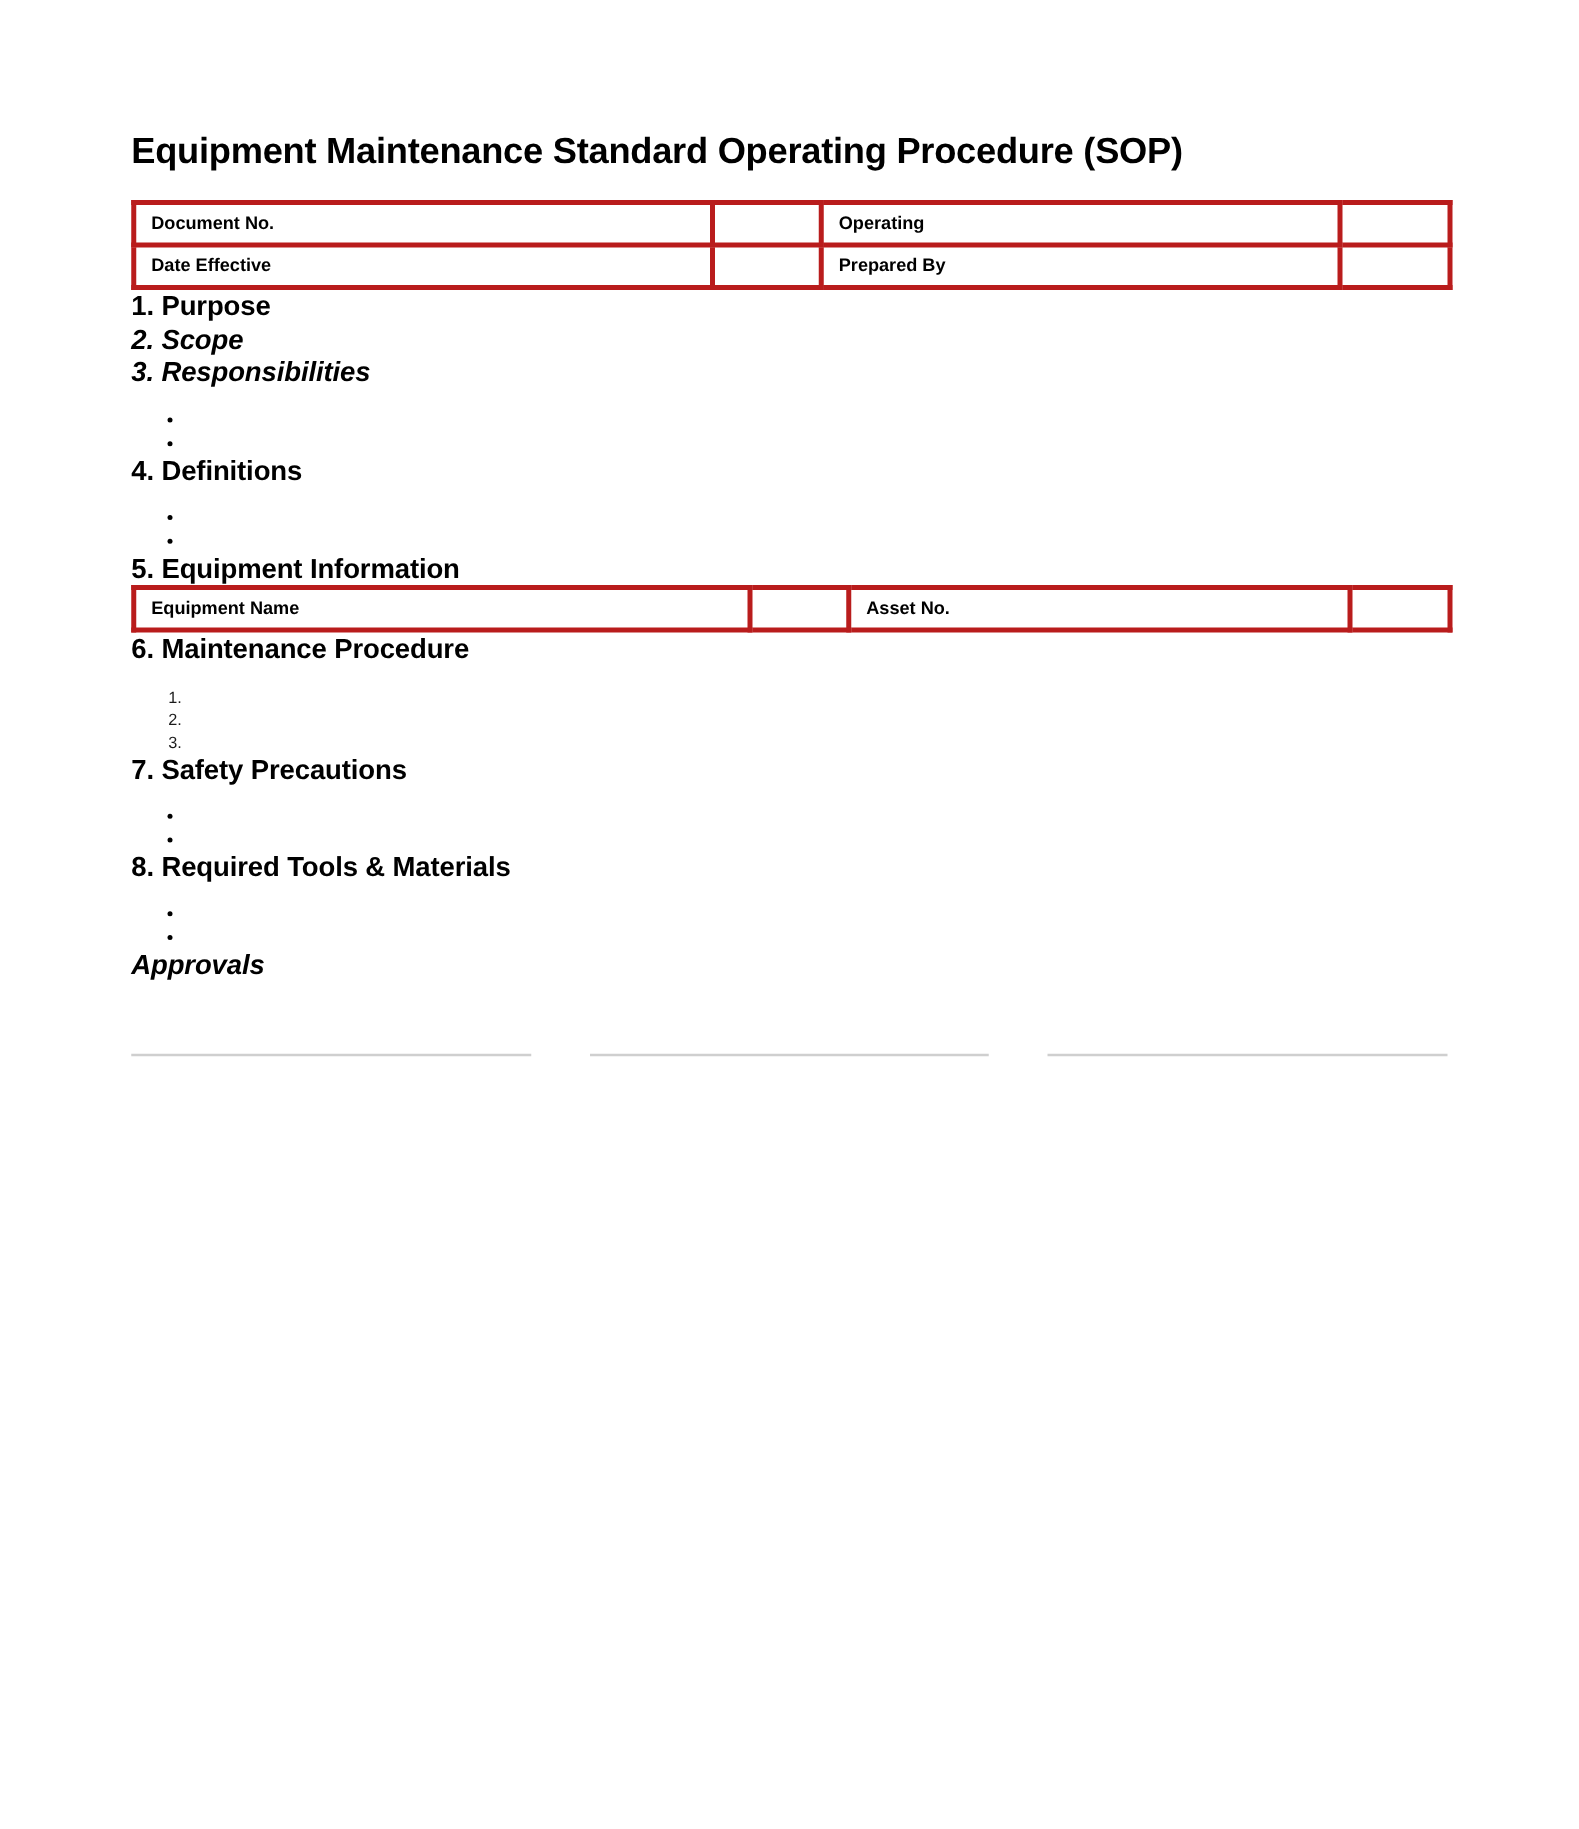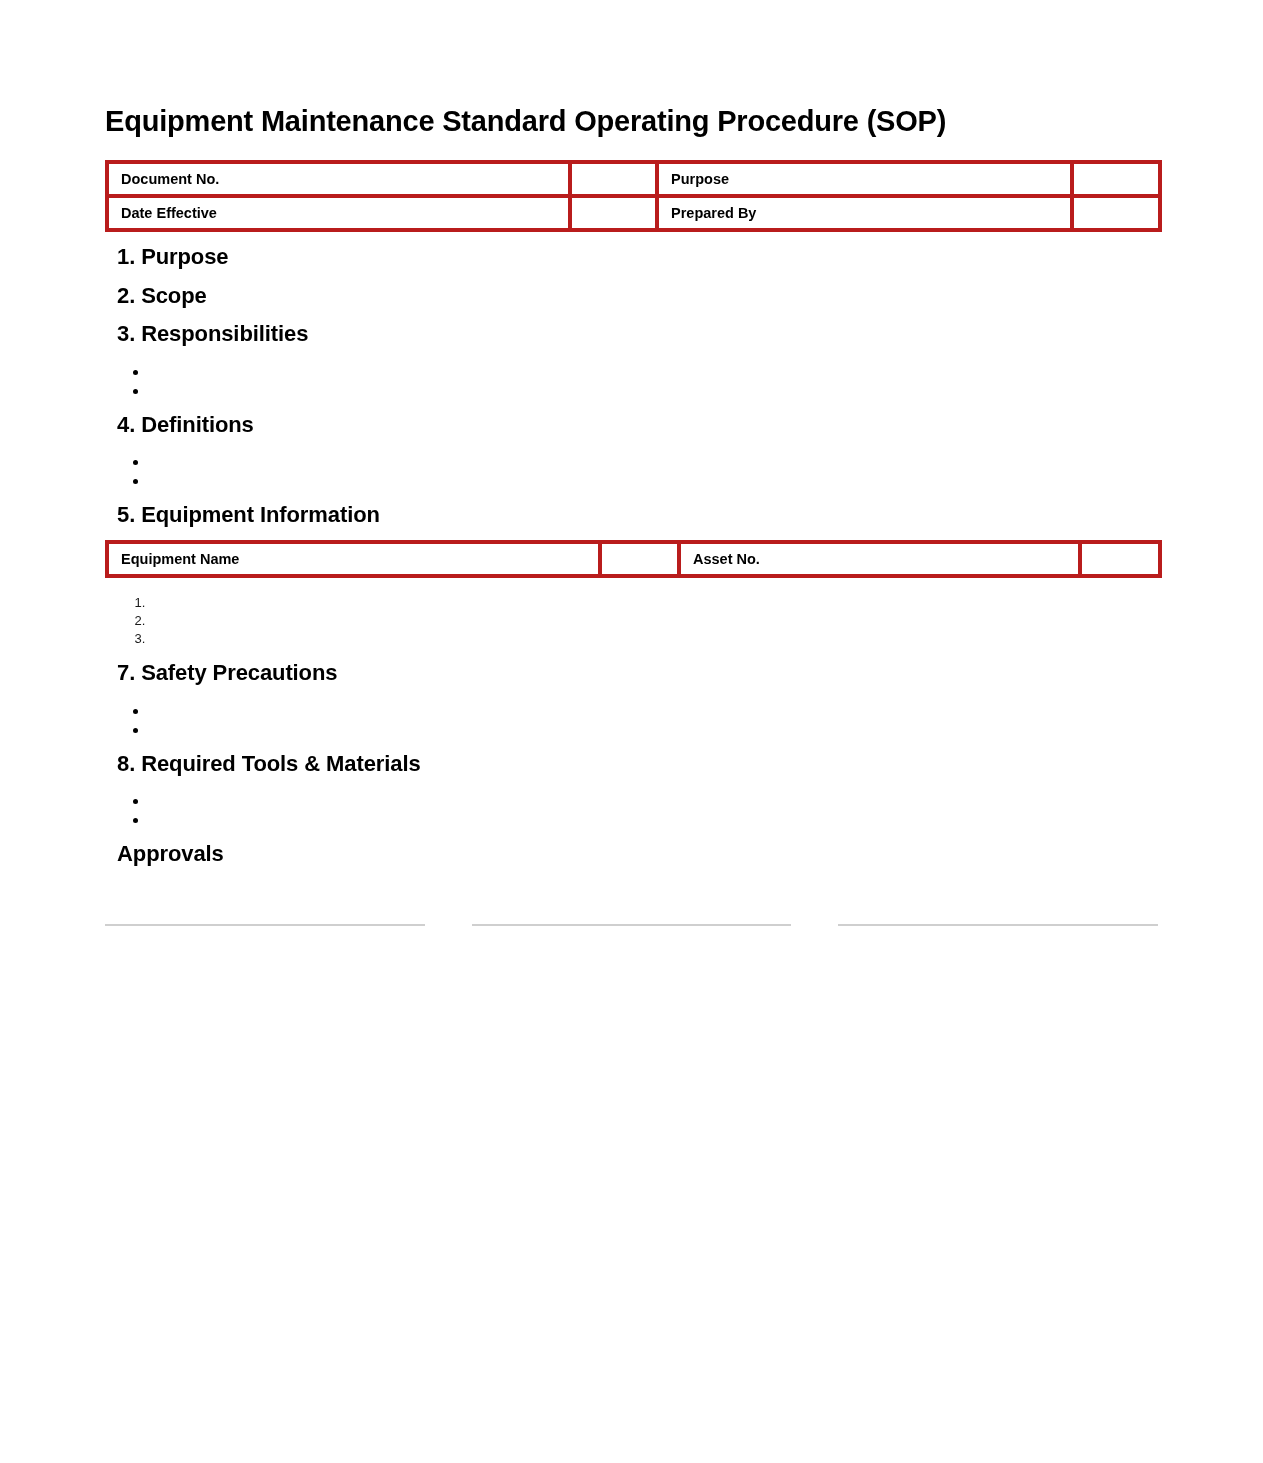--- a/index.html
+++ b/index.html
@@ -63,29 +63,29 @@
 
   table.equip-table col.c1 { width: 493px; }
   table.equip-table col.c2 { width: 79px; }
   table.equip-table col.c3 { width: 401px; }
   table.equip-table col.c4 { width: 80px; }
 
   
   h2.section-heading {
     font-size: 22px;
     font-weight: bold;
-    margin: 12px;
+    margin: 0;
     padding: 0;
     line-height: 1.2;
     color: #000;
     letter-spacing: -0.1px;
   }
 
   .sec-gap-top-1 { margin-top: 49px; }   
-  .sec-gap { margin-top: 42px; }         
+  .sec-gap { margin-top: 42px; font-style: italic; }         
   .sec-gap-after-list { margin-top: 37px; }
   .sec-gap-after-table { margin-top: 46px; }
 
   
   ul.blank-bullets {
     list-style-type: disc;
     margin: 14px 0 0 0;
     padding-left: 44px;
     font-size: 15px;
     line-height: 1.0;
@@ -136,21 +136,21 @@
     <colgroup>
         <col class="c1">
         <col class="c2">
         <col class="c3">
         <col class="c4">
       </colgroup>
     <tbody>
       <tr>
         <td>Document No.</td>
         <td class="blank"></td>
-        <td>Purpose</td>
+        <td>Operating</td>
         <td class="blank"></td>
       </tr>
       <tr>
         <td>Date Effective</td>
         <td class="blank"></td>
         <td>Prepared By</td>
         <td class="blank"></td>
       </tr>
     </tbody>
   </table>
@@ -182,20 +182,21 @@
     <tbody>
       <tr>
         <td>Equipment Name</td>
         <td class="blank"></td>
         <td>Asset No.</td>
         <td class="blank"></td>
       </tr>
     </tbody>
   </table>
 
+  <h2 class="section-heading sec-gap-after-table">6. Maintenance Procedure</h2>
   <ol class="blank-numbers">
     <li></li>
     <li></li>
     <li></li>
   </ol>
 
   <h2 class="section-heading sec-gap-after-list">7. Safety Precautions</h2>
   <ul class="blank-bullets">
     <li></li>
     <li></li>

